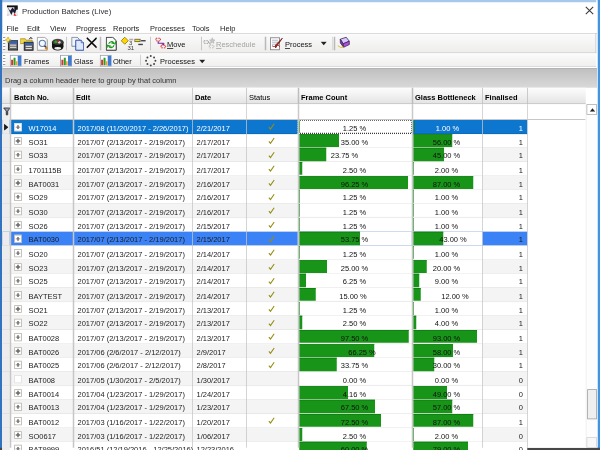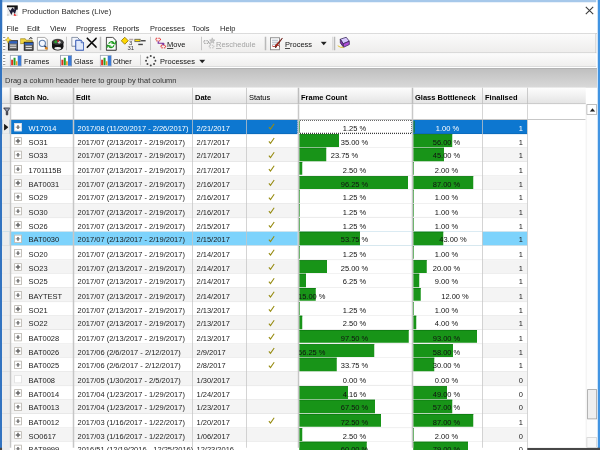--- a/index.html
+++ b/index.html
@@ -354,21 +354,21 @@
             <path d="M1.9 4.8 L3.5 6.9 L7.2 1.5" stroke="#978c12" stroke-width="1.1" fill="none"></path>
           </svg>
           <div class="abs" style="left:296px;top:0;width:114px;height:13px;background:#fff"></div>
           <div class="abs" style="left:297px;top:0;width:1px;height:13px;background:#189418;border-top:1px solid #0d7a10"></div>
           <div class="t" style="left:296px;top:3px;width:113px;color:#111;text-align:center">1.25 %</div>
           <div class="abs" style="left:410px;top:0;width:70px;height:13px;background:#fff"></div>
           <div class="abs" style="left:411px;top:0;width:1px;height:13px;background:#189418;border-top:1px solid #0d7a10"></div>
           <div class="t" style="left:410px;top:3px;width:69px;color:#111;text-align:center">1.00 %</div>
           <div class="t" style="left:480px;top:3px;width:41px;color:#1c1c1c;text-align:right">1</div>
         </div>
-        <div class="abs" style="left:2px;top:232px;width:525px;height:14px;background:#7dd3fc;border-bottom:1px solid #e4e4e4">
+        <div class="abs" style="left:2px;top:232px;width:525px;height:14px;background:#3b82f6;border-bottom:1px solid #e4e4e4">
           <div class="abs" style="left:0;top:0;width:8px;height:14px;background:#ececec;border-bottom:1px solid #dcdcdc"></div>
           <div class="abs" style="left:12px;top:3px;width:8px;height:8px;background:#fff;border:1px solid #b3aea6"></div>
           <div class="abs" style="left:14px;top:6.5px;width:4px;height:1px;background:#6a6a6a"></div>
           <div class="abs" style="left:15.5px;top:5px;width:1px;height:4px;background:#6a6a6a"></div>
           <div class="t" style="left:26.5px;top:3px;color:#1c1c1c">BAT0030</div>
           <div class="t" style="left:75.5px;top:3px;color:#1c1c1c">2017/07 (2/13/2017 - 2/19/2017)</div>
           <div class="t" style="left:194.5px;top:3px;color:#1c1c1c">2/15/2017</div>
           <svg style="position:absolute;left:265px;top:2.5px" width="9" height="9" viewBox="0 0 9 9">
             <path d="M1.9 4.8 L3.5 6.9 L7.2 1.5" stroke="#978c12" stroke-width="1.1" fill="none"></path>
           </svg>
@@ -443,21 +443,21 @@
           <div class="abs" style="left:14px;top:6.5px;width:4px;height:1px;background:#6a6a6a"></div>
           <div class="abs" style="left:15.5px;top:5px;width:1px;height:4px;background:#6a6a6a"></div>
           <div class="t" style="left:26.5px;top:3px;color:#1c1c1c">BAYTEST</div>
           <div class="t" style="left:75.5px;top:3px;color:#1c1c1c">2017/07 (2/13/2017 - 2/19/2017)</div>
           <div class="t" style="left:194.5px;top:3px;color:#1c1c1c">2/14/2017</div>
           <svg style="position:absolute;left:265px;top:2.5px" width="9" height="9" viewBox="0 0 9 9">
             <path d="M1.9 4.8 L3.5 6.9 L7.2 1.5" stroke="#978c12" stroke-width="1.1" fill="none"></path>
           </svg>
           <div class="abs" style="left:296px;top:0;width:114px;height:13px;background:#fff"></div>
           <div class="abs" style="left:297px;top:0;width:17px;height:13px;background:#189418;border-top:1px solid #0d7a10"></div>
-          <div class="t" style="left:296px;top:3px;width:110px;color:#111;">15.00 %</div>
+          <div class="t" style="left:296px;top:3px;width:110px;color:#111;text-align:center">15.00 %</div>
           <div class="abs" style="left:410px;top:0;width:70px;height:13px;background:#fff"></div>
           <div class="abs" style="left:411px;top:0;width:8px;height:13px;background:#189418;border-top:1px solid #0d7a10"></div>
           <div class="t" style="left:410px;top:3px;width:86px;color:#111;text-align:center">12.00 %</div>
           <div class="t" style="left:480px;top:3px;width:41px;color:#1c1c1c;text-align:right">1</div>
         </div>
         <div class="abs" style="left:2px;top:302px;width:525px;height:14px;background:#fff;border-bottom:1px solid #e4e4e4">
           <div class="abs" style="left:0;top:0;width:8px;height:14px;background:#ececec;border-bottom:1px solid #dcdcdc"></div>
           <div class="abs" style="left:12px;top:3px;width:8px;height:8px;background:#fff;border:1px solid #b3aea6"></div>
           <div class="abs" style="left:14px;top:6.5px;width:4px;height:1px;background:#6a6a6a"></div>
           <div class="abs" style="left:15.5px;top:5px;width:1px;height:4px;background:#6a6a6a"></div>
@@ -519,21 +519,21 @@
           <div class="abs" style="left:14px;top:6.5px;width:4px;height:1px;background:#6a6a6a"></div>
           <div class="abs" style="left:15.5px;top:5px;width:1px;height:4px;background:#6a6a6a"></div>
           <div class="t" style="left:26.5px;top:3px;color:#1c1c1c">BAT0026</div>
           <div class="t" style="left:75.5px;top:3px;color:#1c1c1c">2017/06 (2/6/2017 - 2/12/2017)</div>
           <div class="t" style="left:194.5px;top:3px;color:#1c1c1c">2/9/2017</div>
           <svg style="position:absolute;left:265px;top:2.5px" width="9" height="9" viewBox="0 0 9 9">
             <path d="M1.9 4.8 L3.5 6.9 L7.2 1.5" stroke="#978c12" stroke-width="1.1" fill="none"></path>
           </svg>
           <div class="abs" style="left:296px;top:0;width:114px;height:13px;background:#fff"></div>
           <div class="abs" style="left:297px;top:0;width:75px;height:13px;background:#189418;border-top:1px solid #0d7a10"></div>
-          <div class="t" style="left:296px;top:3px;width:128px;color:#111;text-align:left">66.25 %</div>
+          <div class="t" style="left:296px;top:3px;width:128px;color:#111;text-align:center">66.25 %</div>
           <div class="abs" style="left:410px;top:0;width:70px;height:13px;background:#fff"></div>
           <div class="abs" style="left:411px;top:0;width:40px;height:13px;background:#189418;border-top:1px solid #0d7a10"></div>
           <div class="t" style="left:410px;top:3px;width:69px;color:#111;text-align:center">58.00 %</div>
           <div class="t" style="left:480px;top:3px;width:41px;color:#1c1c1c;text-align:right">1</div>
         </div>
         <div class="abs" style="left:2px;top:358px;width:525px;height:14px;background:#fff;border-bottom:1px solid #e4e4e4">
           <div class="abs" style="left:0;top:0;width:8px;height:14px;background:#ececec;border-bottom:1px solid #dcdcdc"></div>
           <div class="abs" style="left:12px;top:3px;width:8px;height:8px;background:#fff;border:1px solid #b3aea6"></div>
           <div class="abs" style="left:14px;top:6.5px;width:4px;height:1px;background:#6a6a6a"></div>
           <div class="abs" style="left:15.5px;top:5px;width:1px;height:4px;background:#6a6a6a"></div>

